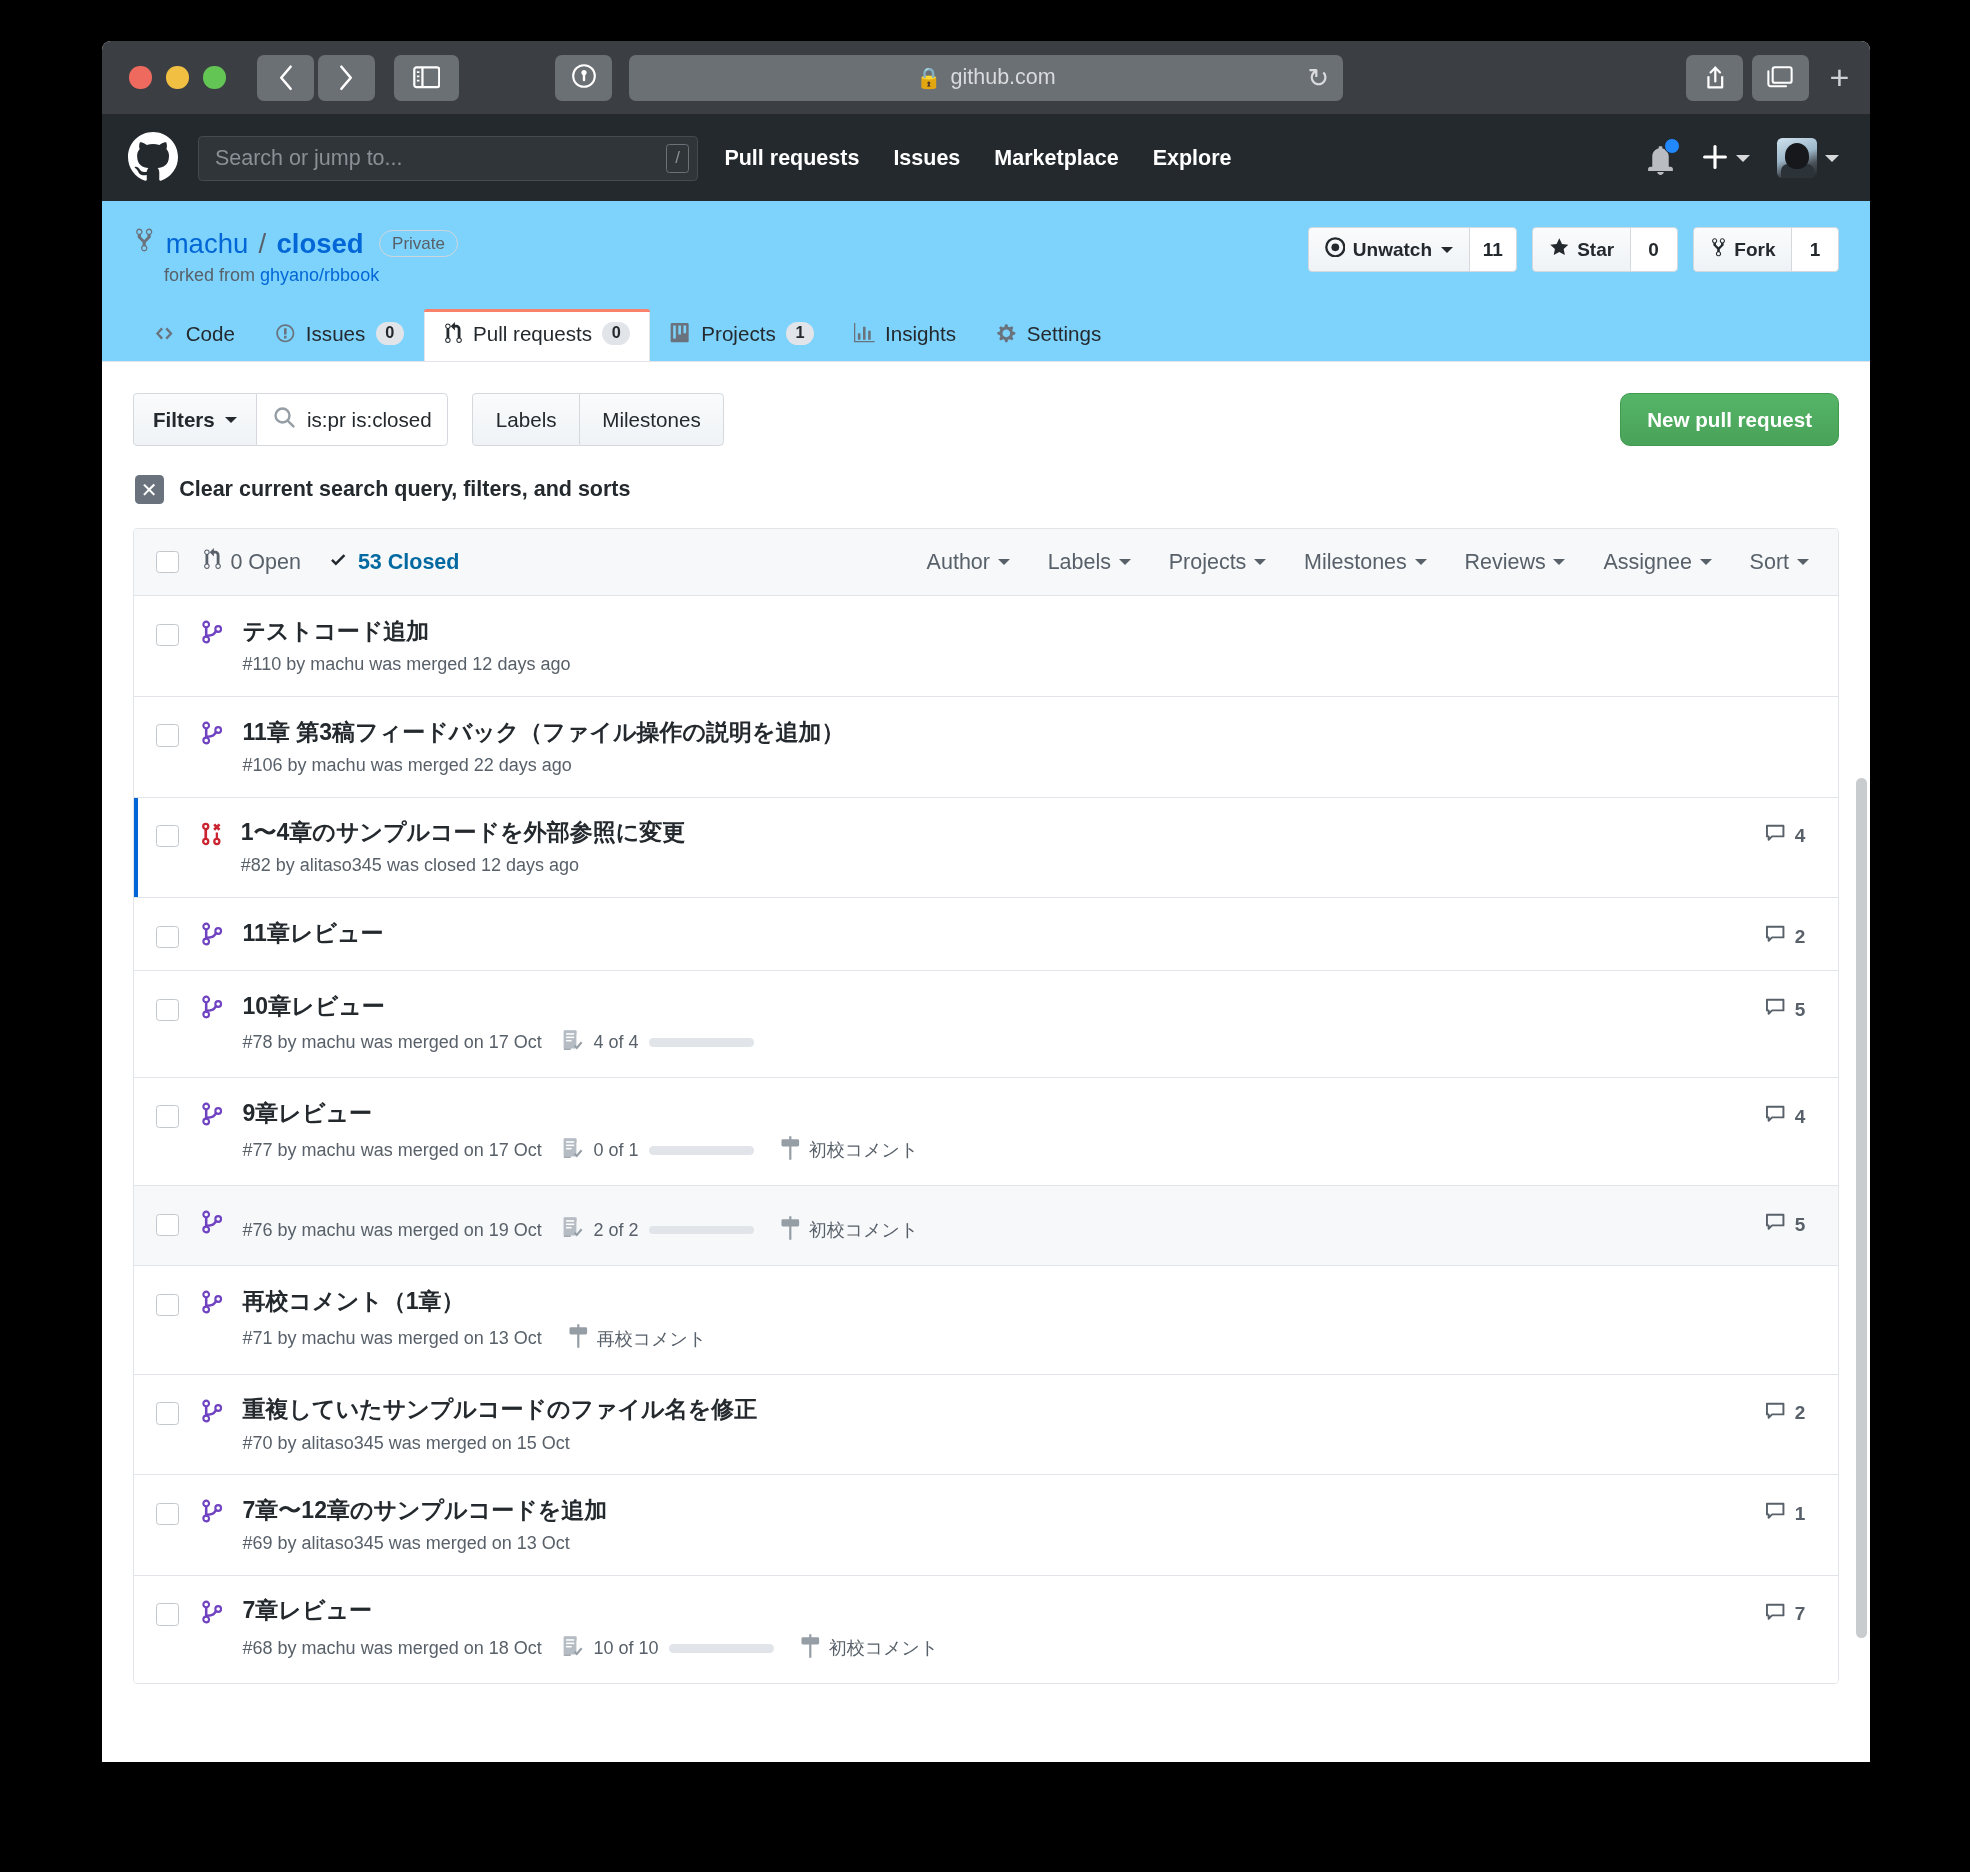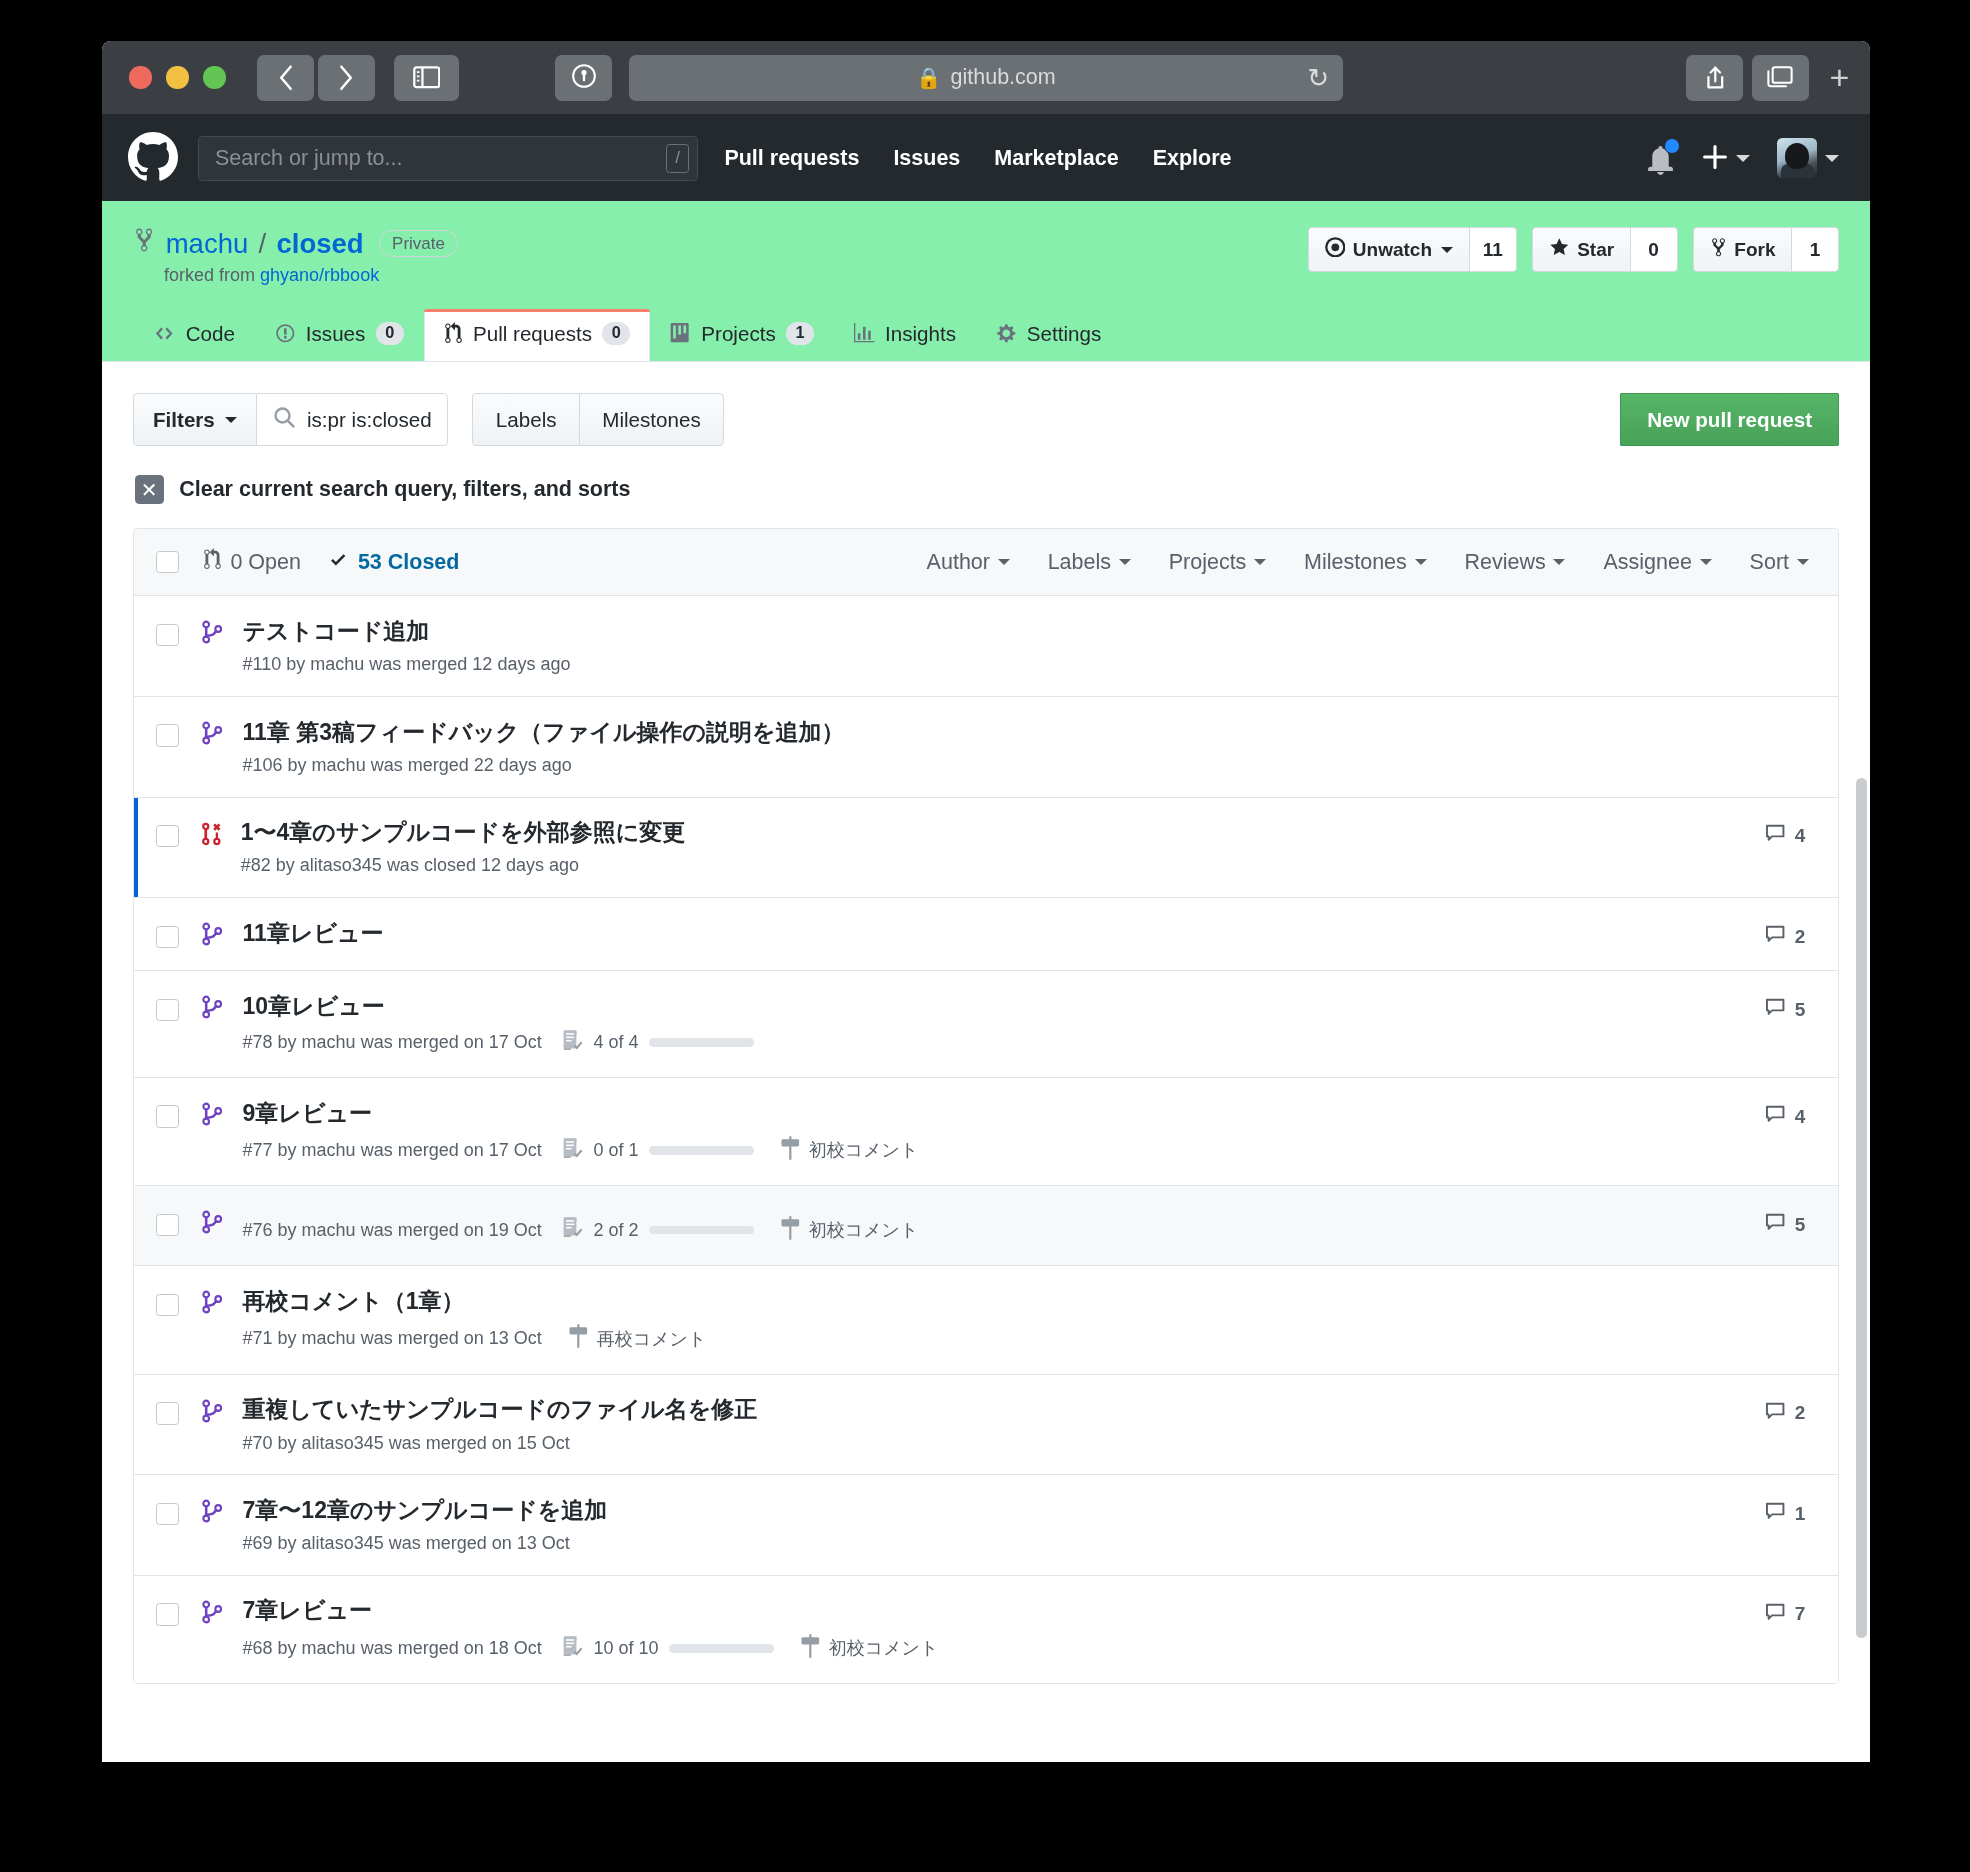--- a/index.html
+++ b/index.html
@@ -120,21 +120,21 @@
     content: ""; position: absolute; left: 7.7px; top: 5.2px;
     width: 24px; height: 26px; border-radius: 50% 50% 45% 45%;
     background: #16181b;
   }
   .avatar::before {
     content: ""; position: absolute; left: 3.4px; bottom: 0;
     width: 33px; height: 13.8px; background: #2b3238; border-radius: 6.9px 6.9px 0 0;
   }
 
   
-  .repo-area { background: #86efac; border-bottom: 0.9px solid #e1e4e8; padding: 26px 31px 0 31px; }
+  .repo-area { background: #7dd3fc; border-bottom: 0.9px solid #e1e4e8; padding: 26px 31px 0 31px; }
   .repo-top { display: flex; align-items: flex-start; }
   .repo-title { display: flex; align-items: center; gap: 10.3px; font-size: 27.5px; }
   .repo-title .owner { color: #0366d6; font-weight: normal; }
   .repo-title .slash { color: #586069; font-weight: normal; }
   .repo-title .name { color: #0366d6; font-weight: bold; }
   .private-badge {
     font-size: 17px; color: #586069; border: 0.9px solid #d1d5da;
     border-radius: 13.8px; padding: 3.4px 12px 4.3px; margin-left: 5.2px; line-height: 1;
   }
   .forked-from { font-size: 18px; color: #586069; margin: 5.2px 0 0 31px; }
@@ -214,21 +214,21 @@
     border: 0.9px solid #d5d9dd;
     font-size: 20.6px; color: #24292e;
   }
   .lm-btn.first { border-radius: 4.3px 0 0 4.3px; border-right: none; }
   .lm-btn.last { border-radius: 0 4.3px 4.3px 0; }
   .newpr-btn {
     margin-left: auto;
     height: 53px; padding: 0 26px;
     background: linear-gradient(#55b567,#49a259);
     border: 0.9px solid #3f9b4f;
-    border-radius: 1px;
+    border-radius: 10px;
     color: #fff; font-size: 20.6px; font-weight: bold;
     display: flex; align-items: center;
   }
 
   .clear-row { display: flex; align-items: center; gap: 15.5px; margin: 29px 0 24px 1.7px; }
   .clear-x {
     width: 29px; height: 29px; background: #6a737d; border-radius: 4.3px;
     color: #fff; font-size: 20px; font-weight: bold;
     display: flex; align-items: center; justify-content: center;
   }

